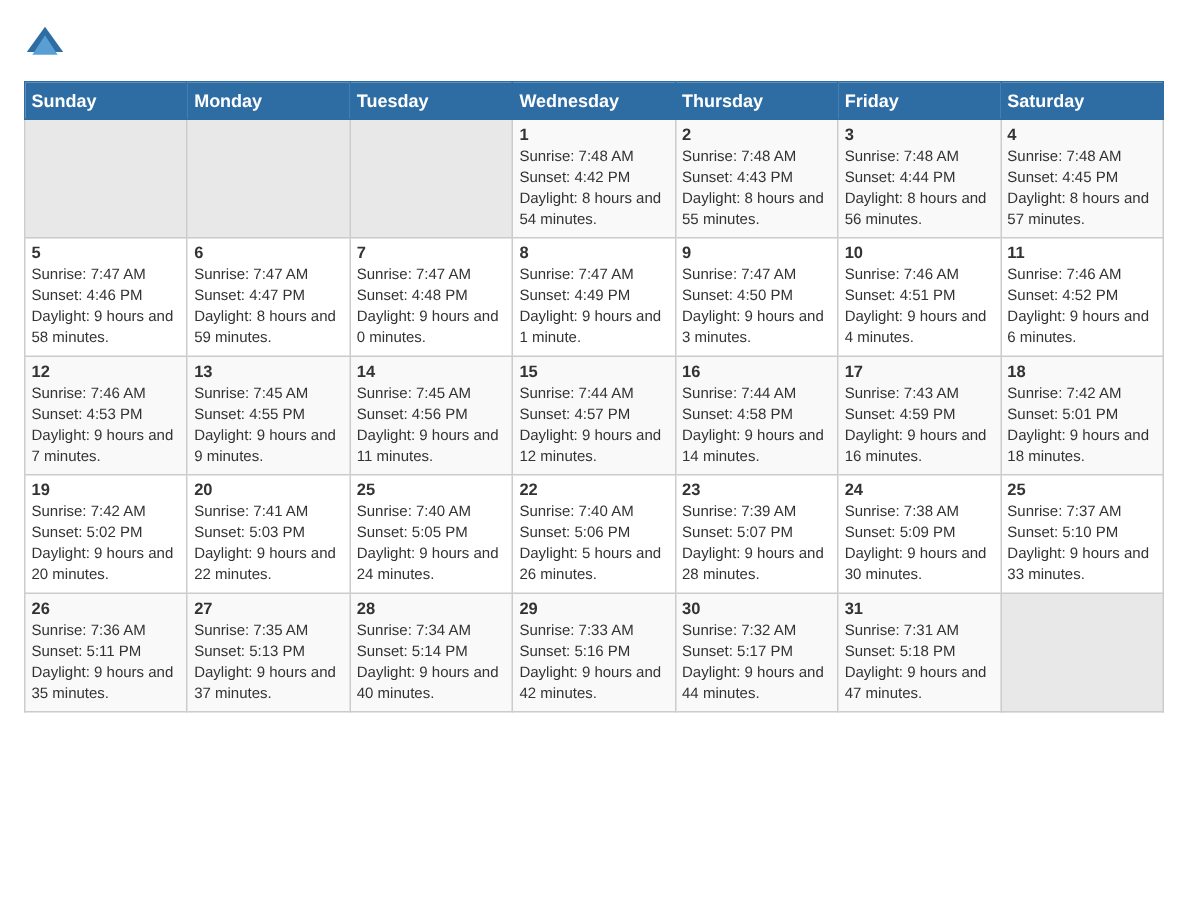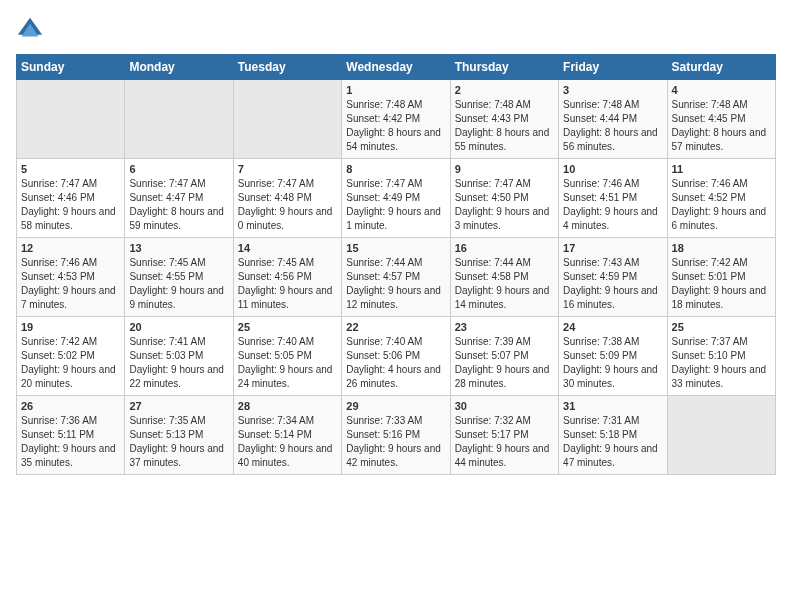--- a/index.html
+++ b/index.html
@@ -307,21 +307,21 @@
           <div>Sunrise: 7:40 AM</div>
           <div>Sunset: 5:05 PM</div>
           <div>Daylight: 9 hours and 24 minutes.</div>
         </div>
       </td>
           <td>
         <span class="day-number">22</span>
         <div class="day-info">
           <div>Sunrise: 7:40 AM</div>
           <div>Sunset: 5:06 PM</div>
-          <div>Daylight: 4 hours and 26 minutes.</div>
+          <div>Daylight: 5 hours and 26 minutes.</div>
         </div>
       </td>
           <td>
         <span class="day-number">23</span>
         <div class="day-info">
           <div>Sunrise: 7:39 AM</div>
           <div>Sunset: 5:07 PM</div>
           <div>Daylight: 9 hours and 28 minutes.</div>
         </div>
       </td>

